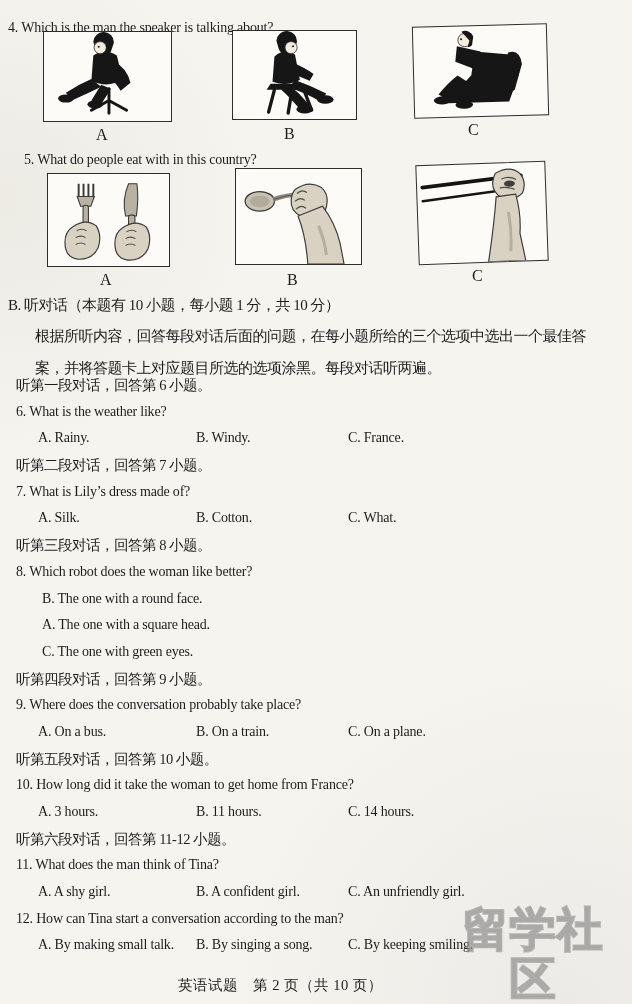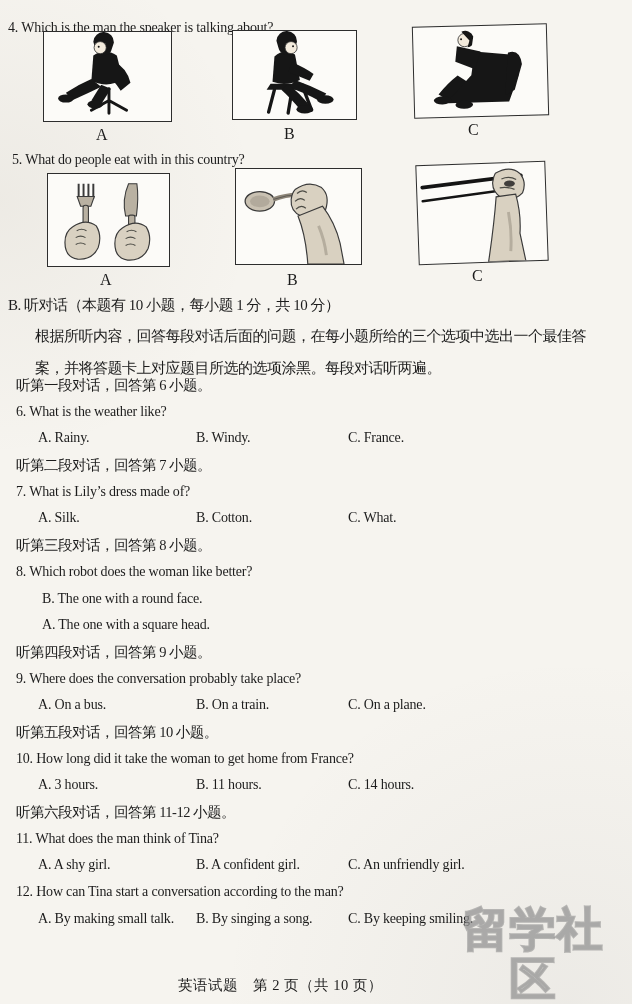--- a/index.html
+++ b/index.html
@@ -89,21 +89,21 @@
       <circle cx="52" cy="14" r="6.8" fill="#f3ebdd" stroke="#2b2b2b" stroke-width="0.8"></circle>
       <path class="ink" d="M49 5.5 a8.5 8.5 0 0 1 12 5 l-1.5 9 a8 8 0 0 1 -4.5 2 l2 -7 Z"></path>
       <circle cx="48.5" cy="13" r="1" fill="#111"></circle>
     </svg>
   </div>
 
   <div class="pic-label" style="left:96px; top:126px;">A</div>
   <div class="pic-label" style="left:284px; top:125px;">B</div>
   <div class="pic-label" style="left:468px; top:121px;">C</div>
 
-  <div class="abs en" style="left:12px; top:152px;">5. What do people eat with in this country?</div>
+  <div class="abs en" style="left:24px; top:152px;">5. What do people eat with in this country?</div>
 
   <div class="img-box" style="left:47px; top:173px; width:123px; height:94px;">
     <svg viewBox="0 0 123 94">
       <path d="M31 10 V25 M36 10 V25 M41 10 V25 M46 10 V25" stroke="#3a3a3a" stroke-width="2" fill="none"></path>
       <path class="metal" d="M29.5 23 H47 L43.5 33 H33 Z"></path>
       <rect class="metal" x="35.5" y="32" width="5.5" height="21" rx="2.5"></rect>
       <path class="skin" d="M25 54 Q38 45 49 53 Q55 63 51 75 Q45 88 30 87 Q17 85 17 70 Q17 59 25 54 Z"></path>
       <path d="M29 58 q5 -3 10 0 M28 65 q5 -3 10 0 M28 72 q5 -3 10 0" stroke="#4a4a44" stroke-width="1.1" fill="none"></path>
       <path class="metal" d="M82 10 Q75 26 79 43 L90 43 Q92.5 24 90.5 10 Z"></path>
       <rect class="metal" x="82" y="42" width="6.5" height="13" rx="2"></rect>
@@ -160,20 +160,21 @@
     <div class="line en opts">
       <span class="o-a">A. Silk.</span>
       <span class="o-b">B. Cotton.</span>
       <span class="o-c">C. What.</span>
     </div>
 
     <div class="line cn">听第三段对话，回答第 8 小题。</div>
     <div class="line en">8. Which robot does the woman like better?</div>
     <div class="line en stack">B. The one with a round face.</div>
     <div class="line en stack">A. The one with a square head.</div>
+    <div class="line en stack">C. The one with green eyes.</div>
 
     <div class="line cn">听第四段对话，回答第 9 小题。</div>
     <div class="line en">9. Where does the conversation probably take place?</div>
     <div class="line en opts">
       <span class="o-a">A. On a bus.</span>
       <span class="o-b">B. On a train.</span>
       <span class="o-c">C. On a plane.</span>
     </div>
 
     <div class="line cn">听第五段对话，回答第 10 小题。</div>

